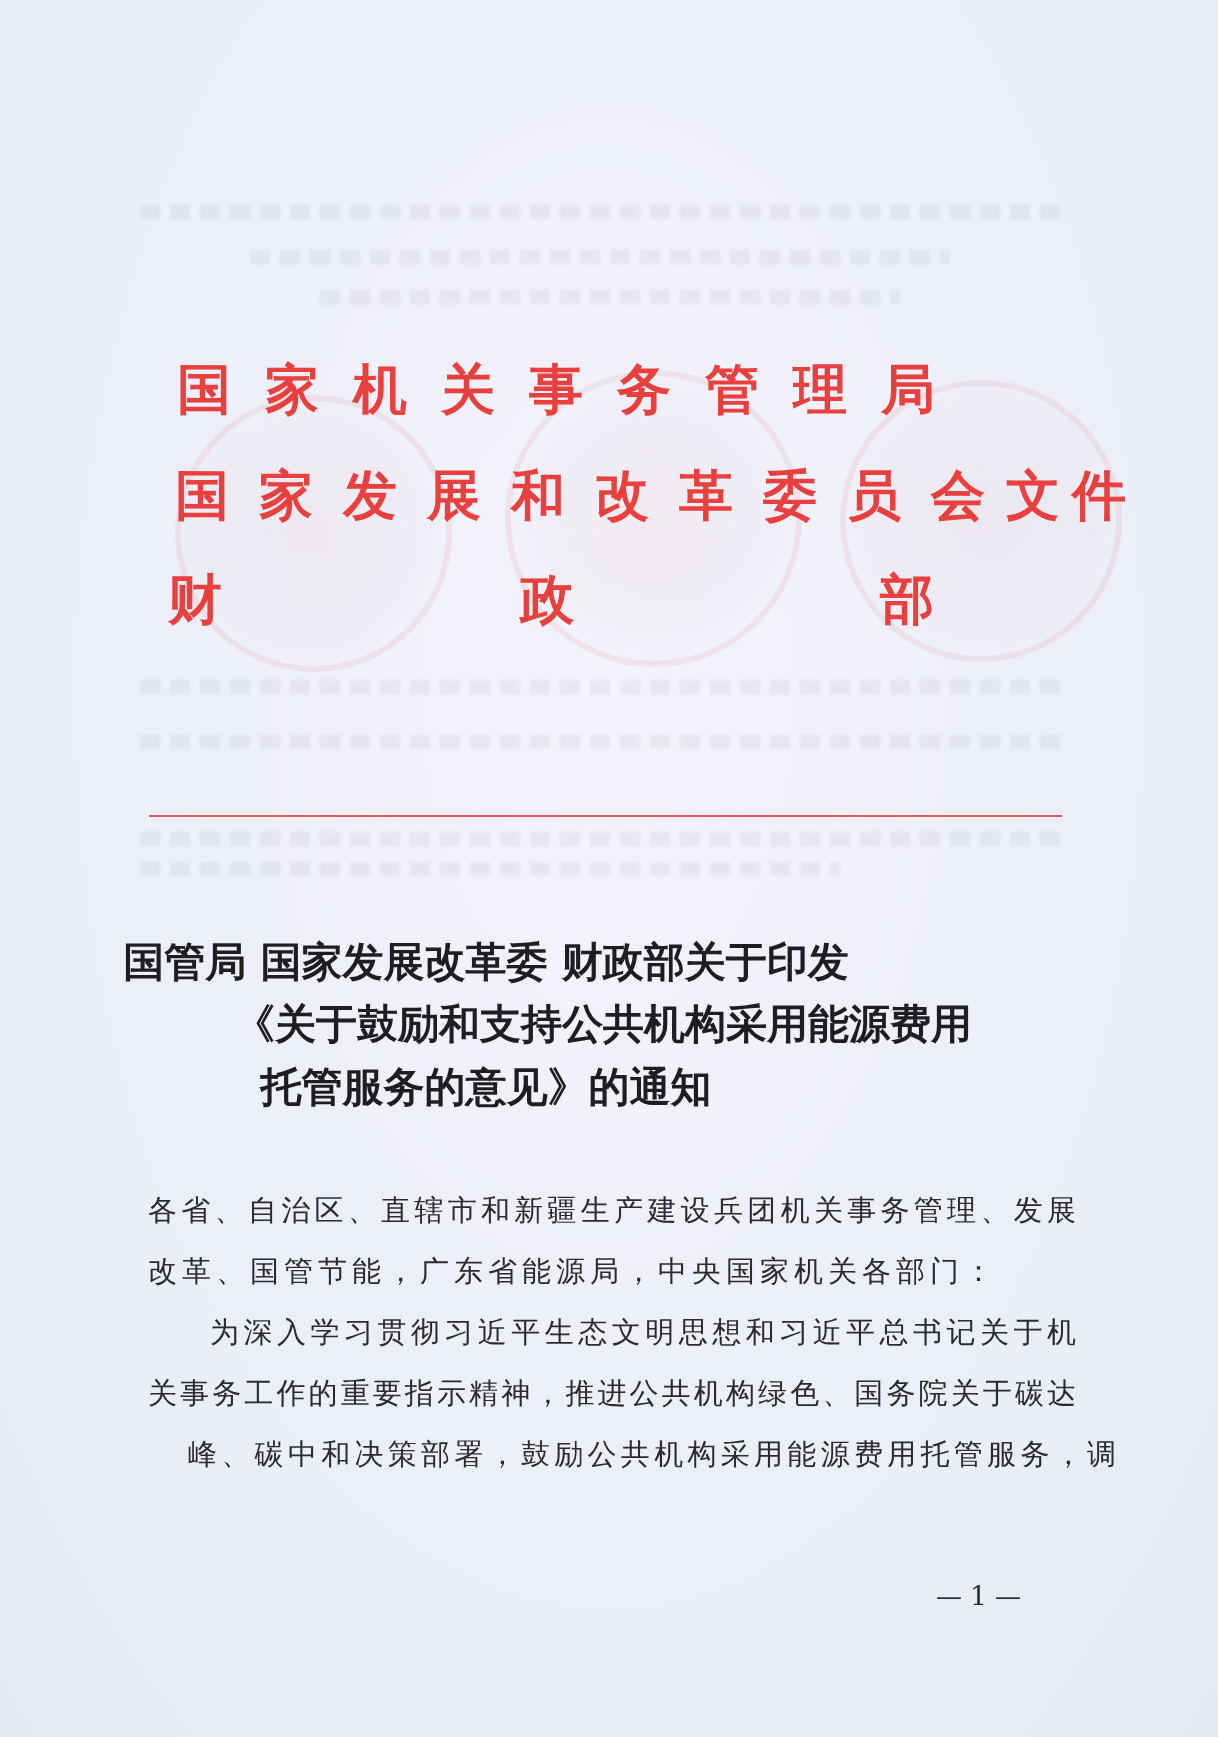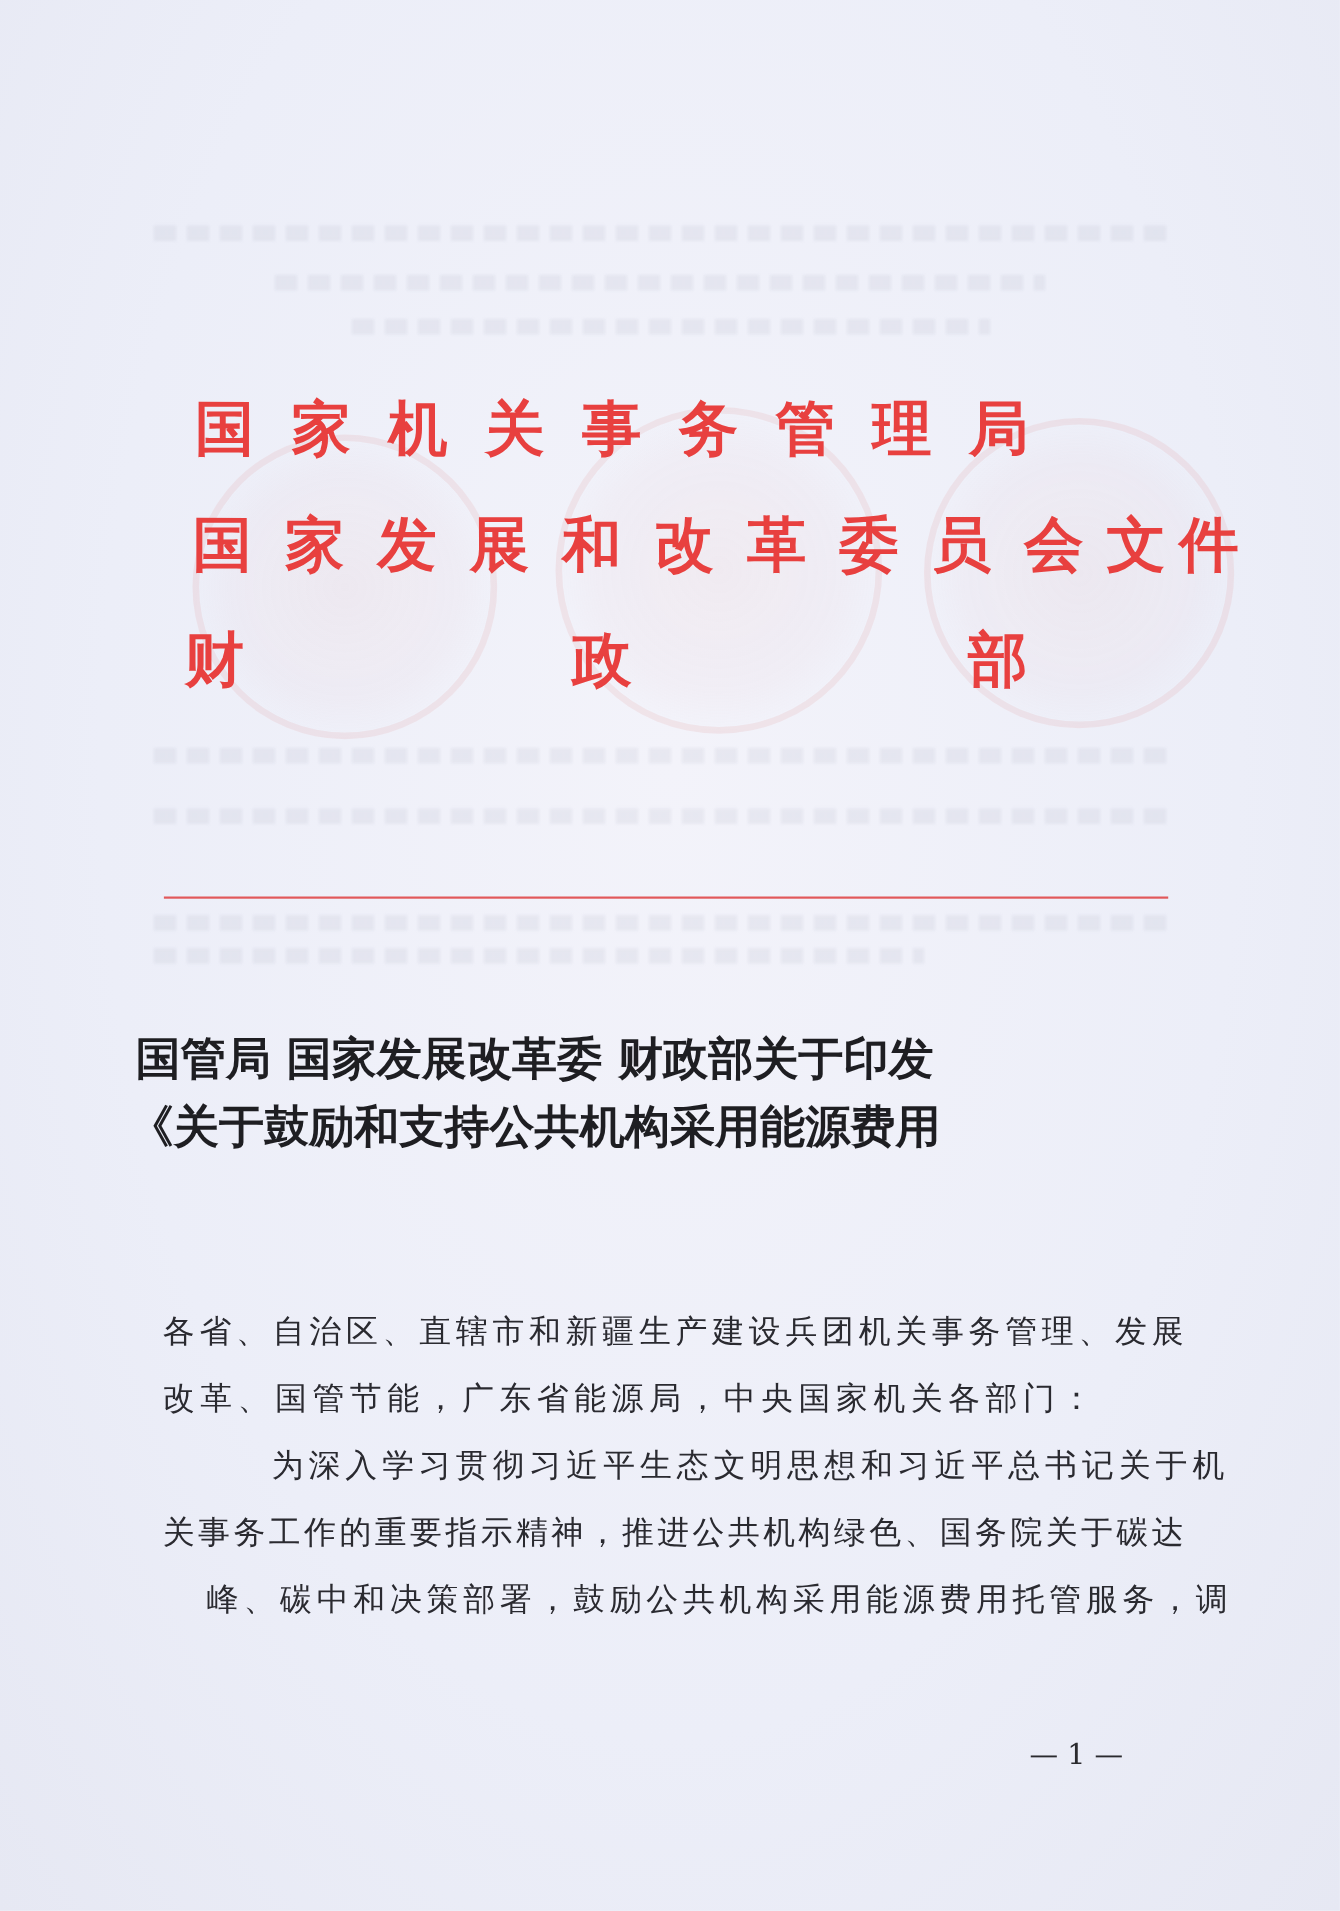--- a/index.html
+++ b/index.html
@@ -95,41 +95,41 @@
       width: 972px;
       text-align: center;
       font-family: "DejaVu Serif", "Liberation Serif", serif;
       font-weight: bold;
       font-size: 41px;
       color: #1e1e22;
       line-height: 1;
       white-space: nowrap;
     }
     .title.t1 { top: 942px; }
-    .title.t2 { top: 1004px; }
+    .title.t2 { top: 1004px; text-align: right; }
     .title.t3 { top: 1067px; }
 
     .body-line {
       position: absolute;
       left: 148px;
       width: 928px;
       font-family: "DejaVu Sans", "Liberation Sans", sans-serif;
       font-size: 29px;
       color: #2a2a30;
       line-height: 1;
       white-space: nowrap;
       text-align: justify;
       text-align-last: justify;
     }
     .body-line.indent { left: 210px; width: 866px; }
     .body-line.last-short { text-align-last: left; letter-spacing: 5px; }
 
     .l1 { top: 1196px; }
     .l2 { top: 1257px; }
-    .l3 { top: 1318px; margin-left: 37px; }
+    .l3 { top: 1318px; }
     .l4 { top: 1379px; }
     .l5 { top: 1440px; margin-left: 40px; }
     .l6 { top: 1501px; }
 
     .page-number {
       position: absolute;
       top: 1581px;
       left: 936px;
       font-family: "DejaVu Serif", "Liberation Serif", serif;
       font-size: 26px;
@@ -166,20 +166,21 @@
     <span class="ch c1">财</span>
     <span class="ch c2">政</span>
     <span class="ch c3">部</span>
   </div>
 
 
   <div class="red-rule"></div>
 
   <div class="title t1">国管局  国家发展改革委  财政部关于印发</div>
   <div class="title t2">《关于鼓励和支持公共机构采用能源费用</div>
+  <div class="title t3">托管服务的意见》的通知</div>
 
   <div class="body-line l1">各省、自治区、直辖市和新疆生产建设兵团机关事务管理、发展</div>
   <div class="body-line l2 last-short">改革、国管节能，广东省能源局，中央国家机关各部门：</div>
   <div class="body-line l3 indent">为深入学习贯彻习近平生态文明思想和习近平总书记关于机</div>
   <div class="body-line l4">关事务工作的重要指示精神，推进公共机构绿色、国务院关于碳达</div>
   <div class="body-line l5">峰、碳中和决策部署，鼓励公共机构采用能源费用托管服务，调</div>
 
   <div class="page-number">— 1 —</div>
 </div>
 

